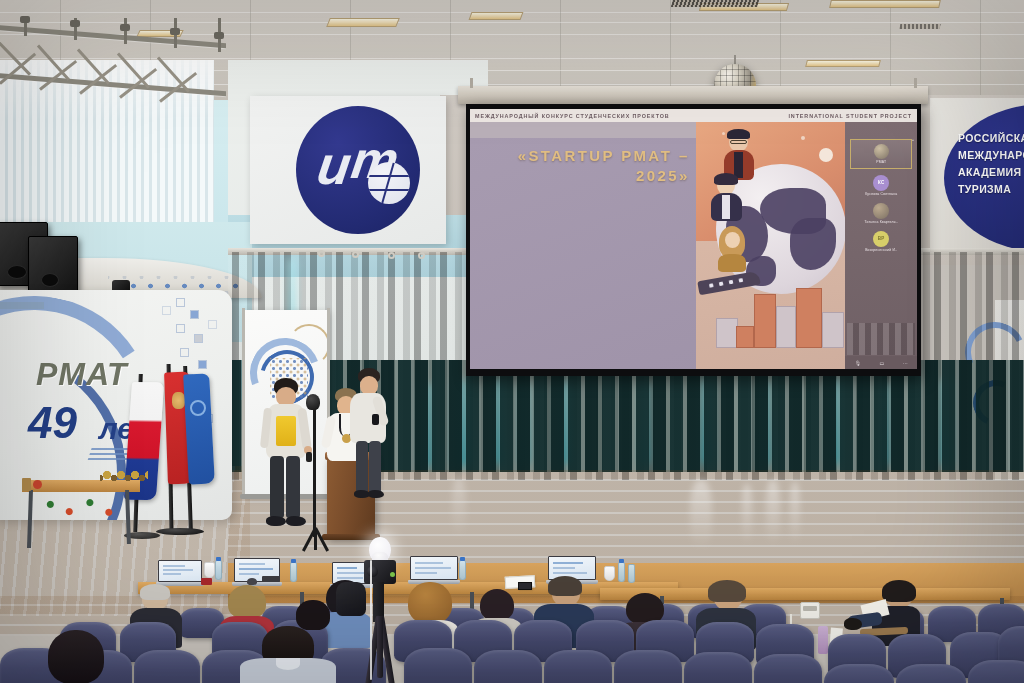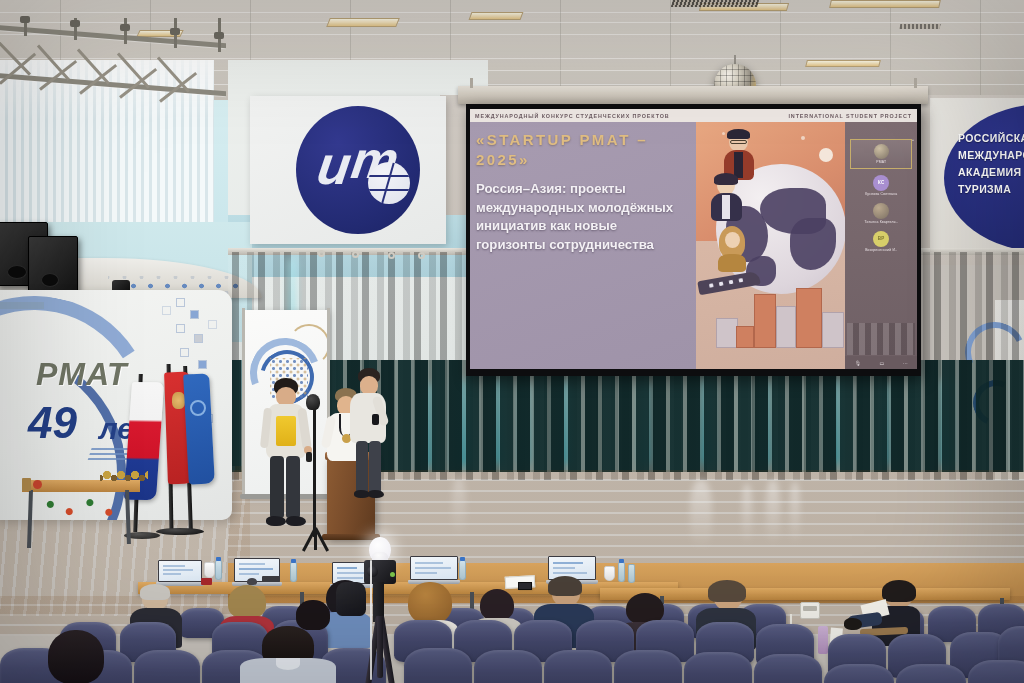--- a/index.html
+++ b/index.html
@@ -102,21 +102,21 @@
     background:#0d0d0f;padding:5px 4px 7px 4px;box-shadow:3px 5px 14px rgba(0,0,0,.45);}
   #screen{position:relative;width:100%;height:100%;background:#b9afb8;overflow:hidden;}
 
   #slide-topbar{position:absolute;left:0;top:0;width:100%;height:13px;
     background:#ece6e2;display:flex;align-items:center;justify-content:space-between;
     padding:0 5px;}
   .slide-topbar-text{font-size:5.4px;letter-spacing:.9px;color:#6e5d63;font-weight:600;
     white-space:nowrap;}
   #slide-body{position:absolute;left:0;top:13px;width:100%;height:calc(100% - 13px);display:flex;}
   #slide-left{width:50.5%;height:100%;background:linear-gradient(160deg,#a79bb0,#9f93a9);
-    padding:8px 6px 0 6px;text-align:left;}
+    padding:8px 6px 0 6px;text-align:right;margin-top:16px;}
   #slide-title{color:#e0bd82;font-weight:700;font-size:15px;letter-spacing:2.4px;
     line-height:20px;text-shadow:0 1px 2px rgba(60,40,20,.35);}
   #slide-sub{color:#f4f1f5;font-weight:700;font-size:13.2px;line-height:18.5px;
     margin-top:10px;text-shadow:0 1px 2px rgba(50,40,60,.5);}
 
   #slide-illu{position:relative;width:33.5%;height:100%;overflow:hidden;
     background:linear-gradient(170deg,#e6cfc2 0%,#d9b8a6 40%,#cfae9e 100%);}
   .illu-sky{position:absolute;left:0;top:0;width:100%;height:48%;
     background:linear-gradient(150deg,#e8a882,#d98e6d 60%,#c77d63);}
   .globe{position:absolute;border-radius:50%;
@@ -443,21 +443,20 @@
 
       <div id="slide-topbar">
         <span class="slide-topbar-text">МЕЖДУНАРОДНЫЙ КОНКУРС СТУДЕНЧЕСКИХ ПРОЕКТОВ</span>
         <span class="slide-topbar-text">INTERNATIONAL STUDENT PROJECT</span>
       </div>
 
       <div id="slide-body">
 
         <div id="slide-left">
           <div id="slide-title">«STARTUP РМАТ – 2025»</div>
-          <div id="slide-sub">Россия–Азия: проекты международных молодёжных инициатив как новые горизонты сотрудничества</div>
         </div>
 
         <div id="slide-illu">
           <div class="illu-sky"></div>
           <div class="moon" style="right:12px;top:26px;width:14px;height:14px;"></div>
           <div class="moon" style="right:40px;top:14px;width:4px;height:4px;opacity:.7;"></div>
           <div class="moon" style="left:26px;top:10px;width:3px;height:3px;opacity:.6;"></div>
 
           <div class="globe" style="left:20px;top:42px;width:130px;height:130px;">
             <div class="land" style="left:10px;top:42px;width:42px;height:56px;"></div>

